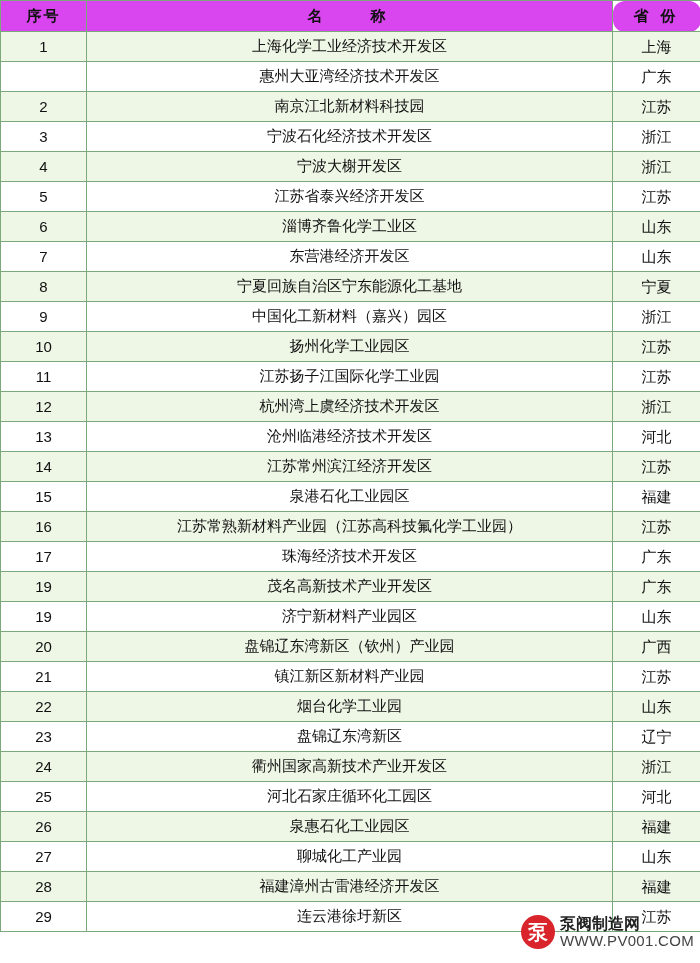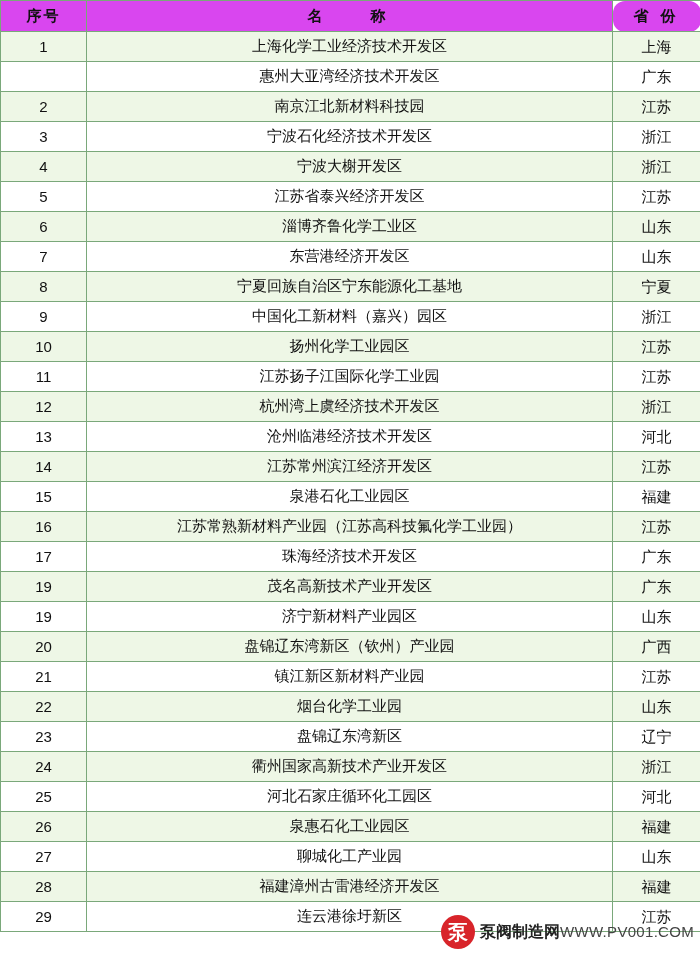--- a/index.html
+++ b/index.html
@@ -78,21 +78,21 @@
     color: #ffffff;
     display: flex;
     align-items: center;
     justify-content: center;
     font-size: 20px;
     font-weight: bold;
     font-family: "Liberation Serif", serif;
   }
   #watermark .wm-text {
     display: flex;
-    flex-direction: row;
+    flex-direction: column;
     line-height: 1.05;
   }
   #watermark .wm-title {
     font-size: 16px;
     font-weight: bold;
     color: #222222;
     letter-spacing: 0px;
   }
   #watermark .wm-url {
     font-size: 15px;

